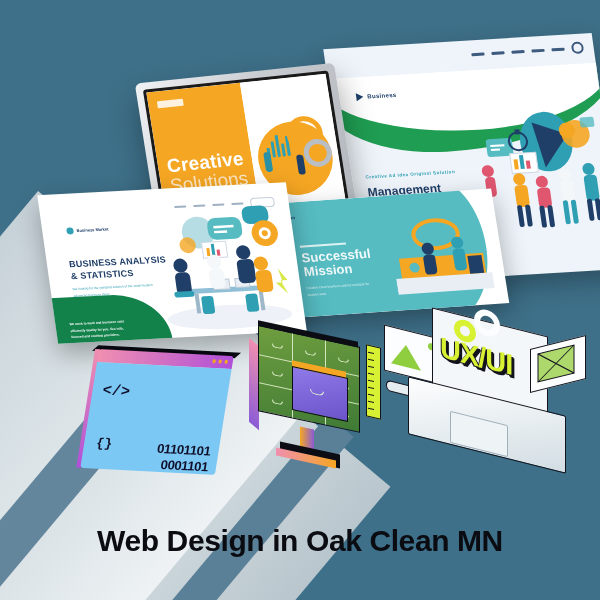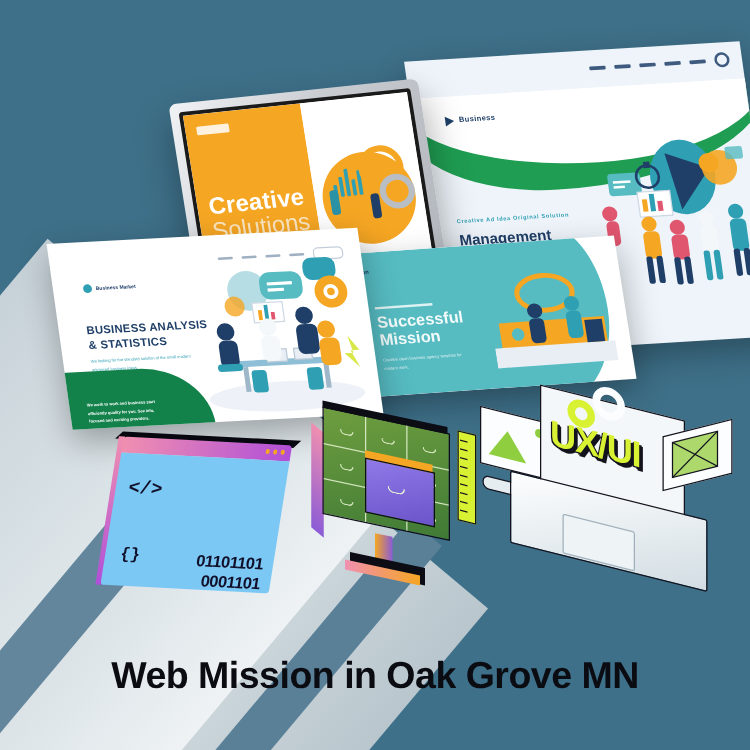--- a/index.html
+++ b/index.html
@@ -431,14 +431,14 @@
       </svg>
     </div>
     <div class="gear-sm"></div>
     <div class="gear-big"></div>
     <div class="uxui">UX/UI</div>
     <div class="lt-key"></div>
     <div class="lt-base"></div>
     <div class="lt-pad"></div>
   </div>
 
-  <div id="title">Web Mission in Oak Grove MN</div>
+  <div id="title">Web Design in Oak Clean MN</div>
 </div>
 
 </body></html>

